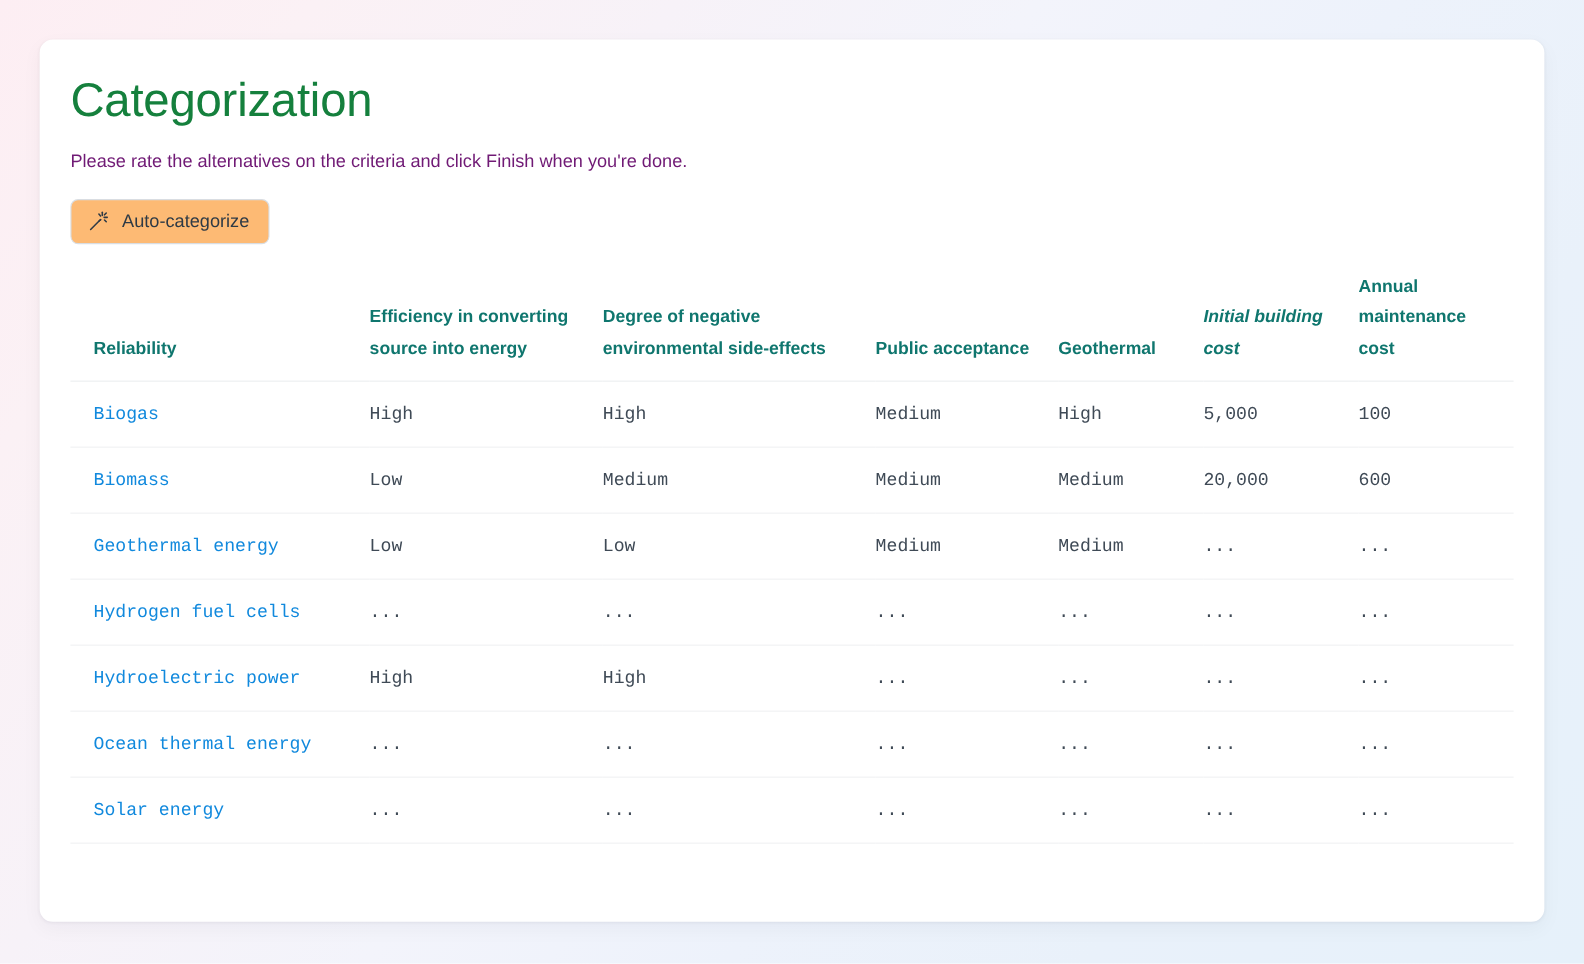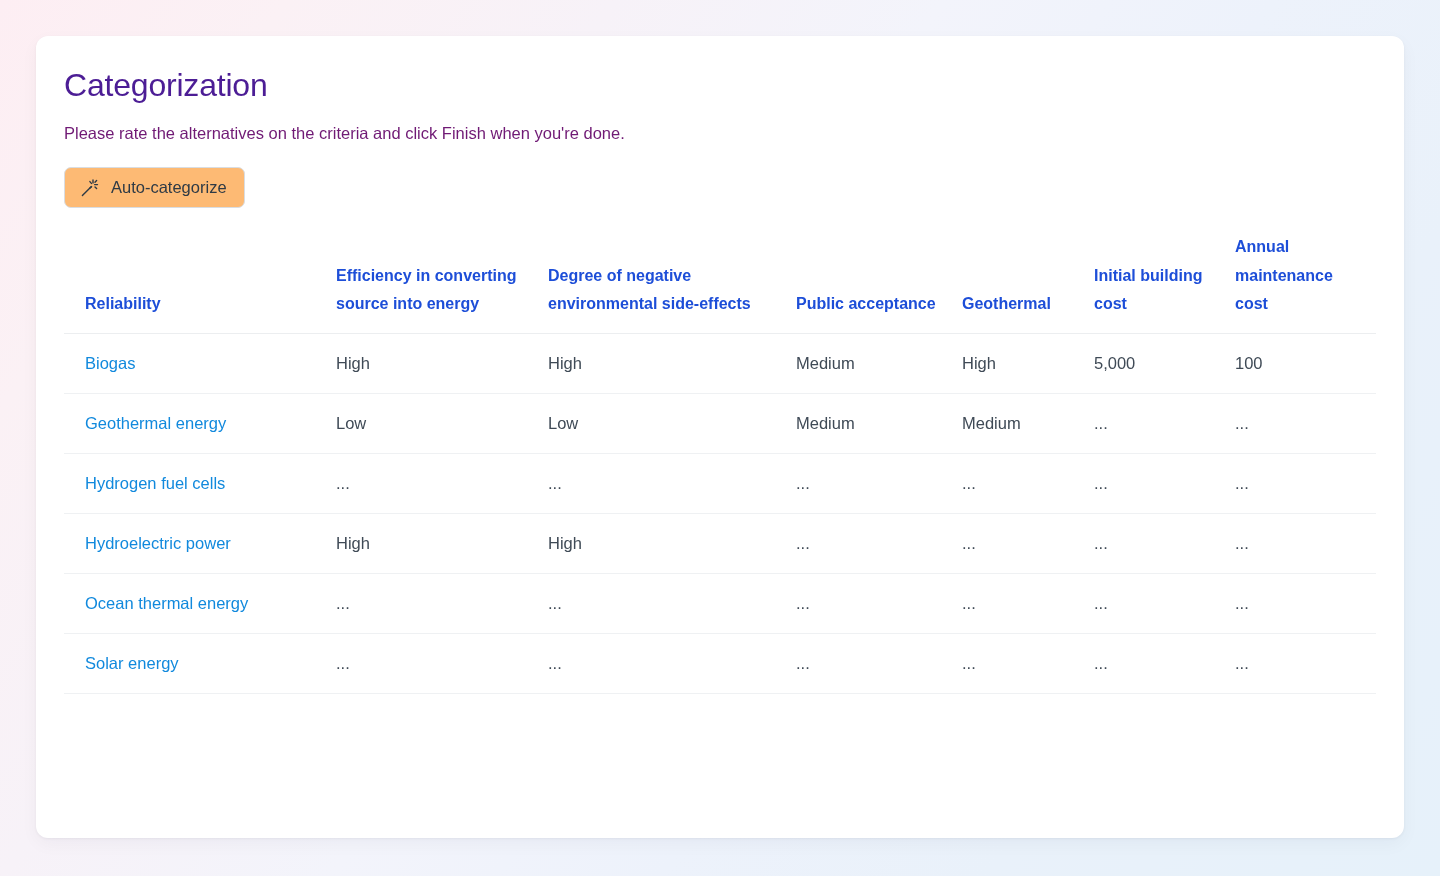--- a/index.html
+++ b/index.html
@@ -43,24 +43,24 @@
     overflow: hidden;
   }
 
   .card-inner {
     padding: 0 0 0 0;
   }
 
   .page-title {
     margin: 0;
     padding-top: 30px;
-    font-size: 32px;
+    font-size: 43px;
     line-height: 1.2;
     font-weight: 400;
-    color: #4c1d95;
+    color: #15803d;
     letter-spacing: -0.2px;
   }
 
   .subtitle {
     margin: 0;
     padding-top: 18px;
     font-size: 16.5px;
     line-height: 1.4;
     color: #701a75;
   }
@@ -99,39 +99,40 @@
     margin-top: 25px;
     table-layout: fixed;
   }
 
   table.grid th {
     text-align: left;
     vertical-align: bottom;
     font-size: 16px;
     line-height: 1.78;
     font-weight: bold;
-    color: #1d4ed8;
+    color: #0f766e;
     padding: 0 14px 14px 0;
     border-bottom: 1px solid #eceef0;
   }
   table.grid th.col-alt { padding-left: 21px; width: 272px; }
   table.grid th.col-c0 { width: 212px; }
   table.grid th.col-c1 { width: 248px; margin-left: 21px; }
   table.grid th.col-c2 { width: 166px; }
   table.grid th.col-c3 { width: 132px; }
-  table.grid th.col-c4 { width: 141px; }
+  table.grid th.col-c4 { width: 141px; font-style: italic; }
   table.grid th.col-c5 { width: auto; }
 
   table.grid td {
     font-size: 16.5px;
     color: #3f4a56;
     padding: 20px 14px 20px 0;
     border-bottom: 1px solid #eff1f3;
     vertical-align: middle;
     white-space: nowrap;
+    font-family: Liberation Mono, monospace;
   }
   table.grid td.cell-alt { padding-left: 21px; }
 
   table.grid tbody tr:last-child td { border-bottom: 1px solid #eff1f3; }
 
   a.alt-link {
     color: #1189dd;
     text-decoration: none;
     font-size: 16.5px;
   }
@@ -183,20 +184,31 @@
             </td>
             <td>High</td>
             <td>High</td>
             <td>Medium</td>
             <td>High</td>
             <td>5,000</td>
             <td>100</td>
           </tr>
           <tr>
             <td class="cell-alt">
+              <a class="alt-link" href="#">Biomass</a>
+            </td>
+            <td>Low</td>
+            <td>Medium</td>
+            <td>Medium</td>
+            <td>Medium</td>
+            <td>20,000</td>
+            <td>600</td>
+          </tr>
+          <tr>
+            <td class="cell-alt">
               <a class="alt-link" href="#">Geothermal energy</a>
             </td>
             <td>Low</td>
             <td>Low</td>
             <td>Medium</td>
             <td>Medium</td>
             <td>...</td>
             <td>...</td>
           </tr>
           <tr>

